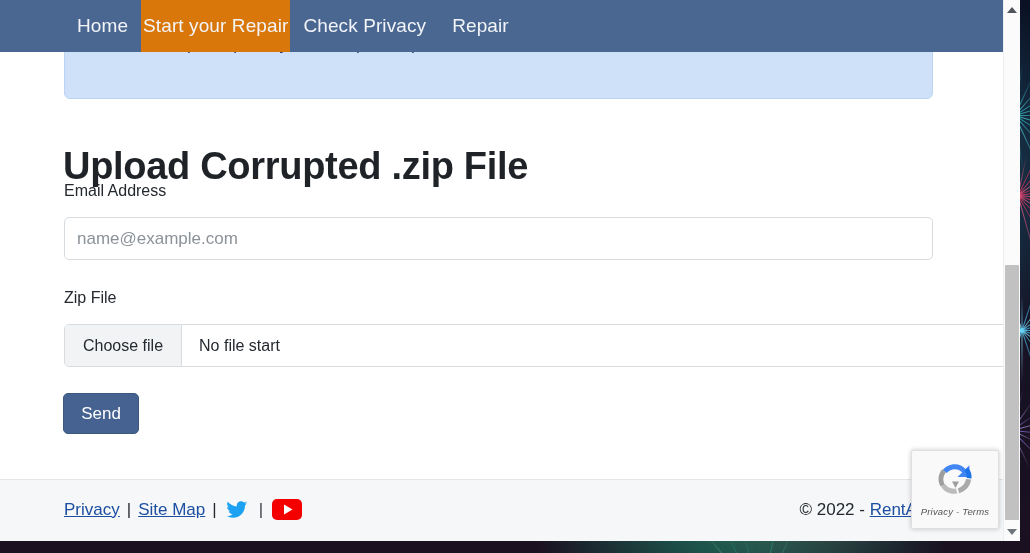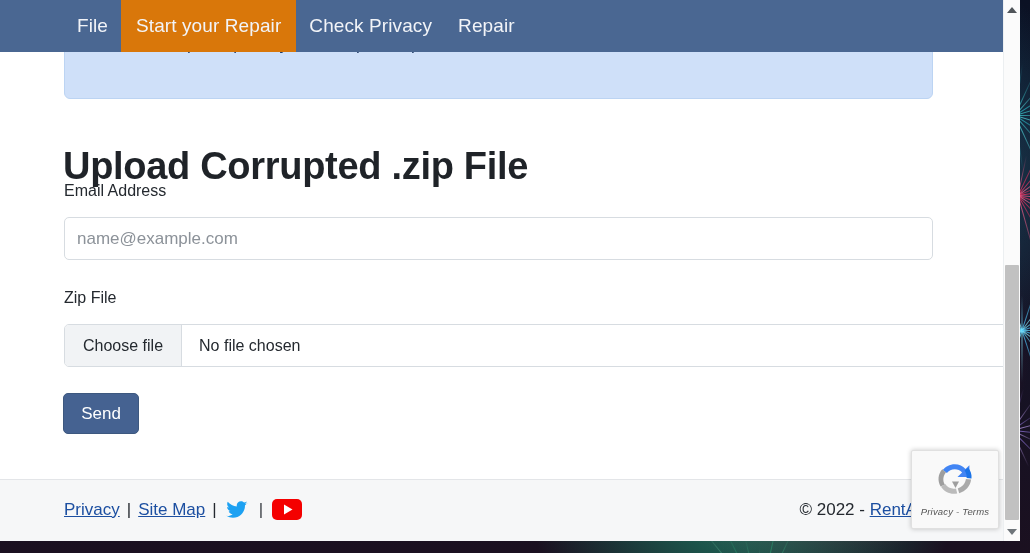--- a/index.html
+++ b/index.html
@@ -60,21 +60,21 @@
     font-size: 19px;
     line-height: 52px;
     height: 52px;
     padding: 0 13px;
     white-space: nowrap;
     cursor: pointer;
     letter-spacing: 0.1px;
   }
   .nav-item.active {
     background: #d9770a;
-    padding: 0 15px;
+    padding: 0 2px;
   }
 
   
   #content {
     position: absolute;
     left: 0; top: 0;
     width: 1003px;
   }
   #alert {
     position: absolute;
@@ -404,21 +404,21 @@
 
     <h1 id="heading">Upload Corrupted .zip File</h1>
 
     <label class="field-label" id="label-email">Email Address</label>
     <input id="email-input" type="text" placeholder="name@example.com" style="">
 
     <label class="field-label" id="label-zip">Zip File</label>
 
     <div id="file-row">
       <button id="choose-file-btn">Choose file</button>
-      <span id="file-name">No file chosen</span>
+      <span id="file-name">No file start</span>
     </div>
 
     <button id="send-btn">Send</button>
 
     <div id="footer">
       <div id="footer-left">
         <a>Privacy</a>
         <span class="sep">|</span>
         <a>Site Map</a>
         <span class="sep">|</span>
@@ -437,21 +437,21 @@
       </div>
 
       <div id="footer-right">
         <span>© 2022 - </span><a>RentASoft.com</a>
       </div>
     </div>
 
   </div>
 
   <div id="navbar">
-    <div class="nav-item">File</div>
+    <div class="nav-item">Home</div>
     <div class="nav-item active">Start your Repair</div>
     <div class="nav-item">Check Privacy</div>
     <div class="nav-item">Repair</div>
   </div>
 
   <div id="recaptcha-badge">
     <div id="recaptcha-logo">
       <svg width="44" height="40" viewBox="0 0 44 40">
         <path fill="#4285f4" d="M21.8 5.2c4.3 0 8.1 1.9 10.7 4.9l3.9-3.9V18H24.5l4.6-4.6c-1.9-2-4.5-3.2-7.3-3.2-3.2 0-6.1 1.5-7.9 3.9l-4.2-3C12.3 7.6 16.7 5.2 21.8 5.2z"></path>
         <path fill="#1a73e8" d="M35.3 8.7c2.4 3 3.6 6.8 3.2 10.8l-4.9-.6c.3-2.7-.5-5.3-2.1-7.3z"></path>

